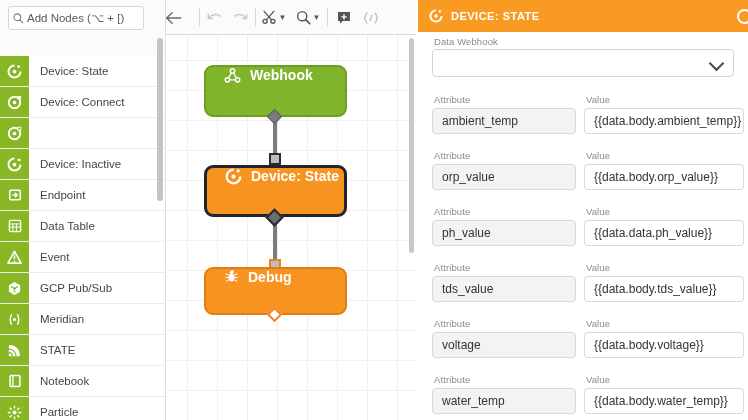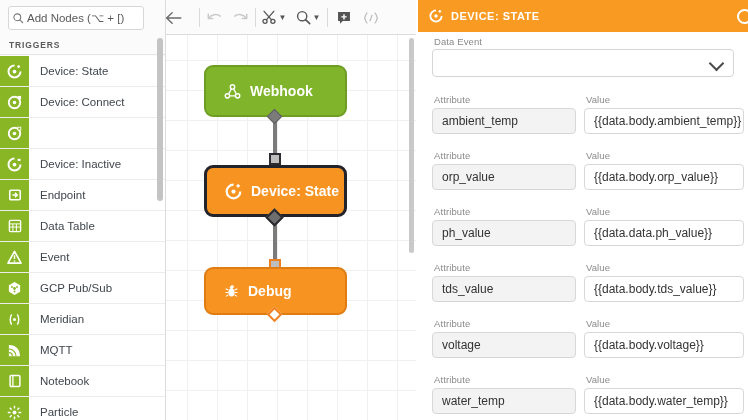--- a/index.html
+++ b/index.html
@@ -104,21 +104,21 @@
   }
   .diamond.dark{background:#6e6e6e;border-color:#2b2b31;border-width:2px;}
   .diamond.white{background:#ffffff;border:2px solid #ef8022;}
   .port{
     position:absolute;width:12px;height:12px;background:#bdbdbd;
     border:2px solid #2b2b31;box-sizing:border-box;
   }
   .port.orange{border-color:#ef8022;}
 
   .gnode{
-    position:absolute;border-radius:9px;display:flex;align-items:center;
+    position:absolute;border-radius:9px;display:flex;align-items:flex-start;
     box-sizing:border-box;
   }
   .gnode .gico{margin-left:18px;margin-right:9px;display:flex;align-items:center;}
   .gnode .glabel{color:#fff;font-size:14px;font-weight:bold;}
   .gnode.green{background:#80b52b;border:2px solid #6d9d23;}
   .gnode.orange-sel{background:#f79321;border:3px solid #23232b;}
   .gnode.orange{background:#f79321;border:2px solid #e07d12;}
 
   
   .panel{
@@ -179,23 +179,20 @@
     <div class="search-wrap">
       <span class="search-icon">
         <svg width="11" height="11" viewBox="0 0 11 11">
           <circle cx="4.3" cy="4.3" r="3.4" fill="none" stroke="#7a7a7a" stroke-width="1.1"></circle>
           <line x1="6.9" y1="6.9" x2="10" y2="10" stroke="#7a7a7a" stroke-width="1.1"></line>
         </svg>
       </span>
       <input class="search-input" type="text" placeholder="Add Nodes (⌥ + [)" style="">
     </div>
 
-    <div class="section-head">
-      <span>TRIGGERS</span>
-    </div>
 
     <div class="node-list">
 
       <div class="node-item">
         <span class="node-ico">
           <svg width="15" height="15" viewBox="0 0 16 16">
               <path d="M8 1.6a6.4 6.4 0 1 0 6.4 6.4" fill="none" stroke="#fff" stroke-width="2.1"></path>
               <circle cx="8" cy="8" r="2" fill="#fff"></circle>
               <path d="M12.4 1.2v3M10.9 2.7h3" stroke="#fff" stroke-width="1.5"></path>
             </svg>
@@ -292,21 +289,21 @@
       </div>
 
       <div class="node-item">
         <span class="node-ico">
           <svg width="15" height="15" viewBox="0 0 16 16">
               <path d="M2 2.2h1.3A10.5 10.5 0 0 1 13.8 12.7V14H2z" fill="#fff"></path>
               <path d="M2 6.4A7.6 7.6 0 0 1 9.6 14" fill="none" stroke="#88b624" stroke-width="1.3"></path>
               <path d="M2 10.3A3.7 3.7 0 0 1 5.7 14" fill="none" stroke="#88b624" stroke-width="1.3"></path>
             </svg>
         </span>
-        <span class="node-label">MQTT</span>
+        <span class="node-label">STATE</span>
       </div>
 
       <div class="node-item">
         <span class="node-ico">
           <svg width="14" height="14" viewBox="0 0 16 16">
               <rect x="2.4" y="1.8" width="11.2" height="12.4" rx="1.2" fill="none" stroke="#fff" stroke-width="1.7"></rect>
               <path d="M5.6 1.8v12.4" stroke="#fff" stroke-width="1.5"></path>
             </svg>
         </span>
         <span class="node-label">Notebook</span>
@@ -446,21 +443,21 @@
             <path d="M12.4 1.2v3M10.9 2.7h3" stroke="#fff" stroke-width="1.5"></path>
           </svg>
       </span>
       <span class="phtitle">DEVICE: STATE</span>
       <span class="phclose"></span>
     </div>
 
     <div class="panel-body">
 
       <div class="sel-wrap">
-        <div class="fld-label" style="position:absolute;top:-13px;left:0;">Data Event</div>
+        <div class="fld-label" style="position:absolute;top:-13px;left:0;">Data Webhook</div>
         <div class="sel-box">
           <span class="chev"></span>
         </div>
       </div>
 
       <div class="rows">
 
         <div class="row">
           <div class="cell attr">
             <div class="fld-label">Attribute</div>

